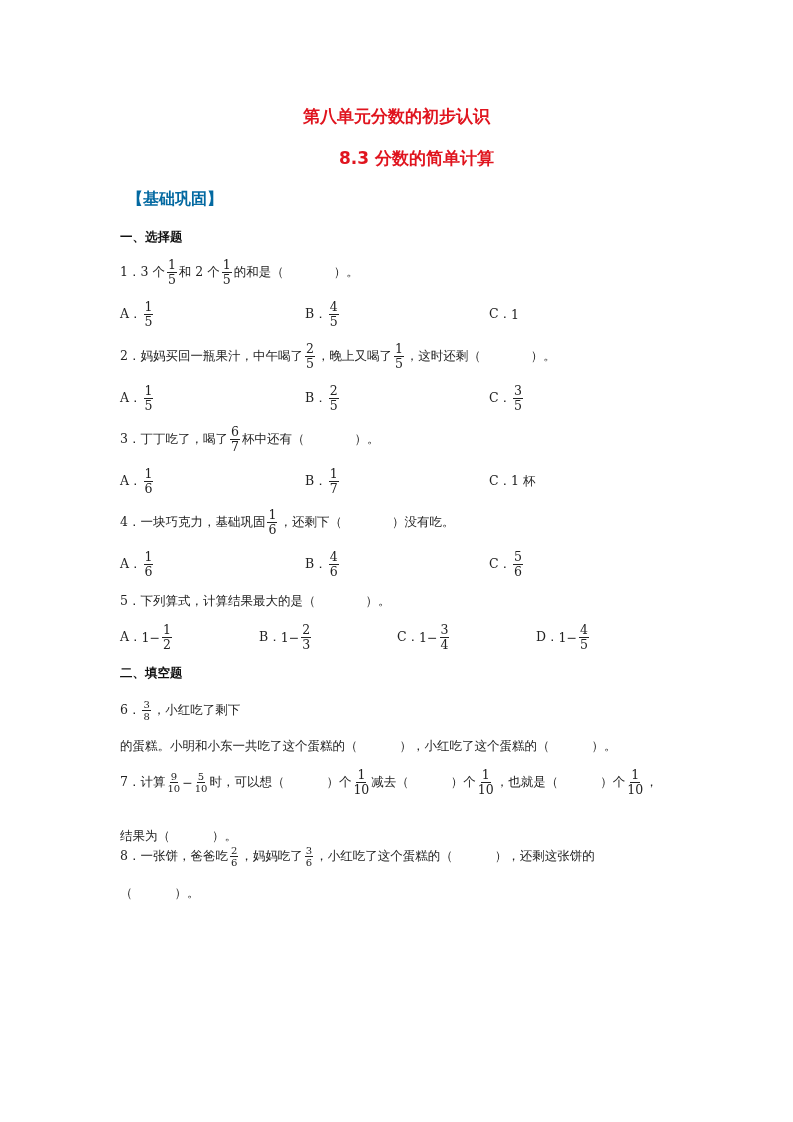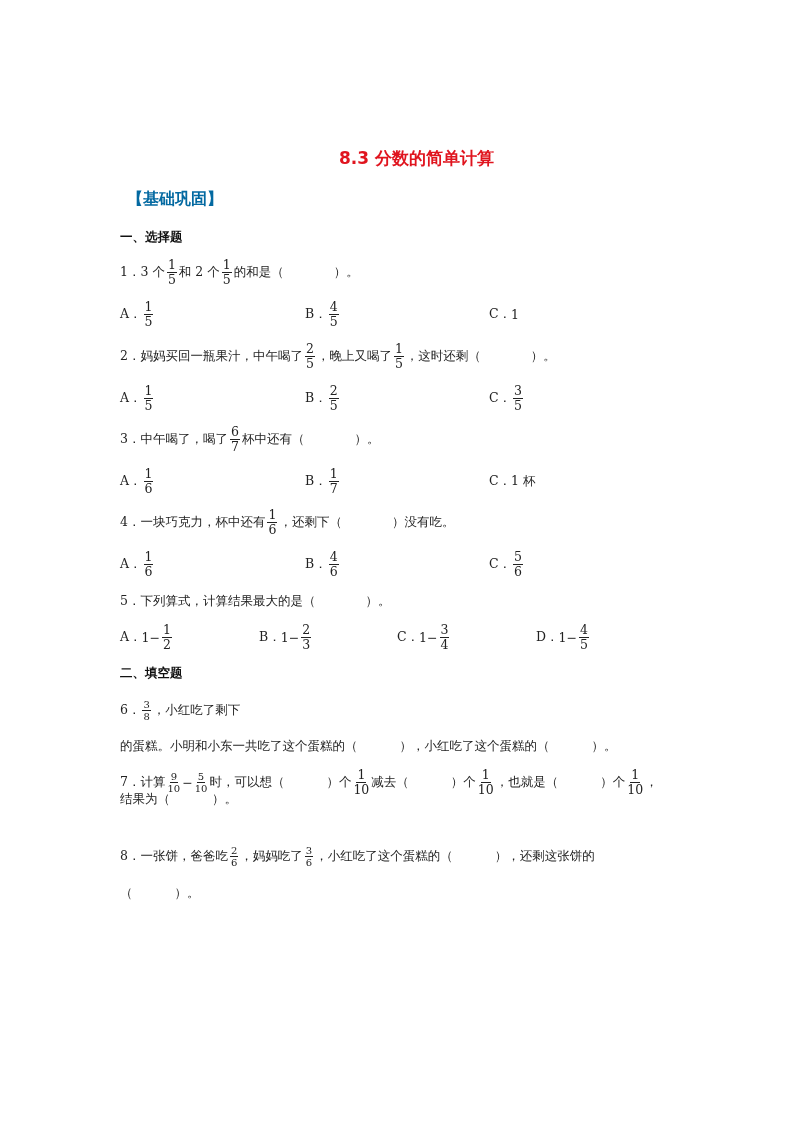--- a/index.html
+++ b/index.html
@@ -20,20 +20,21 @@
           vertical-align: middle; margin: 0 2px; font-size: 12.5px; line-height: 14px; }
   .frac .num { padding: 0 1px; border-bottom: 1px solid #222; }
   .frac.small { font-size: 10px; line-height: 11px; }
   .gap { display: inline-block; }
   .opt { position: absolute; display: flex; align-items: center; height: 34px; font-size: 12.5px; white-space: nowrap; }
 </style>
 </head>
 <body>
 
 <div class="page">
+  <div class="title t1">第八单元分数的初步认识</div>
   <div class="title t2">8.3 分数的简单计算</div>
   <div class="bracket">【基础巩固】</div>
 
   <div class="section" style="top:229px;">一、选择题</div>
 
   <div class="line" style="top:255px;">
     <span>1．</span>
     <span>3 个</span>
     <span class="frac">
         <span class="num">1</span>
@@ -100,21 +101,21 @@
   <div class="opt" style="left:489px;top:381px;">
     <span>C．</span>
     <span class="frac">
         <span class="num">3</span>
         <span>5</span>
       </span>
   </div>
 
   <div class="line" style="top:422px;">
     <span>3．</span>
-    <span>中午喝了，喝了</span>
+    <span>丁丁吃了，喝了</span>
     <span class="frac">
         <span class="num">6</span>
         <span>7</span>
       </span>
     <span>杯中还有（</span>
     <span class="gap" style="width:50px;"></span>
     <span>）。</span>
   </div>
   <div class="opt" style="left:120px;top:464px;">
     <span>A．</span>
@@ -130,21 +131,21 @@
         <span>7</span>
       </span>
   </div>
   <div class="opt" style="left:489px;top:464px;">
     <span>C．</span>
       <span>1 杯</span>
   </div>
 
   <div class="line" style="top:505px;">
     <span>4．</span>
-    <span>一块巧克力，杯中还有</span>
+    <span>一块巧克力，基础巩固</span>
     <span class="frac">
         <span class="num">1</span>
         <span>6</span>
       </span>
     <span>，还剩下（</span>
     <span class="gap" style="width:50px;"></span>
     <span>）没有吃。</span>
   </div>
   <div class="opt" style="left:120px;top:547px;">
     <span>A．</span>
@@ -253,21 +254,21 @@
       </span>
     <span>，也就是（</span>
     <span class="gap" style="width:42px;"></span>
     <span>）个</span>
     <span class="frac">
         <span class="num">1</span>
         <span>10</span>
       </span>
     <span>，</span>
   </div>
-  <div class="line" style="top:782px;">
+  <div class="line" style="top:811px;align-items:flex-end;">
     <span>结果为（</span>
     <span class="gap" style="width:42px;"></span>
     <span>）。</span>
   </div>
 
   <div class="line" style="top:839px;">
     <span>8．</span>
     <span>一张饼，爸爸吃</span>
     <span class="frac small">
         <span class="num">2</span>

